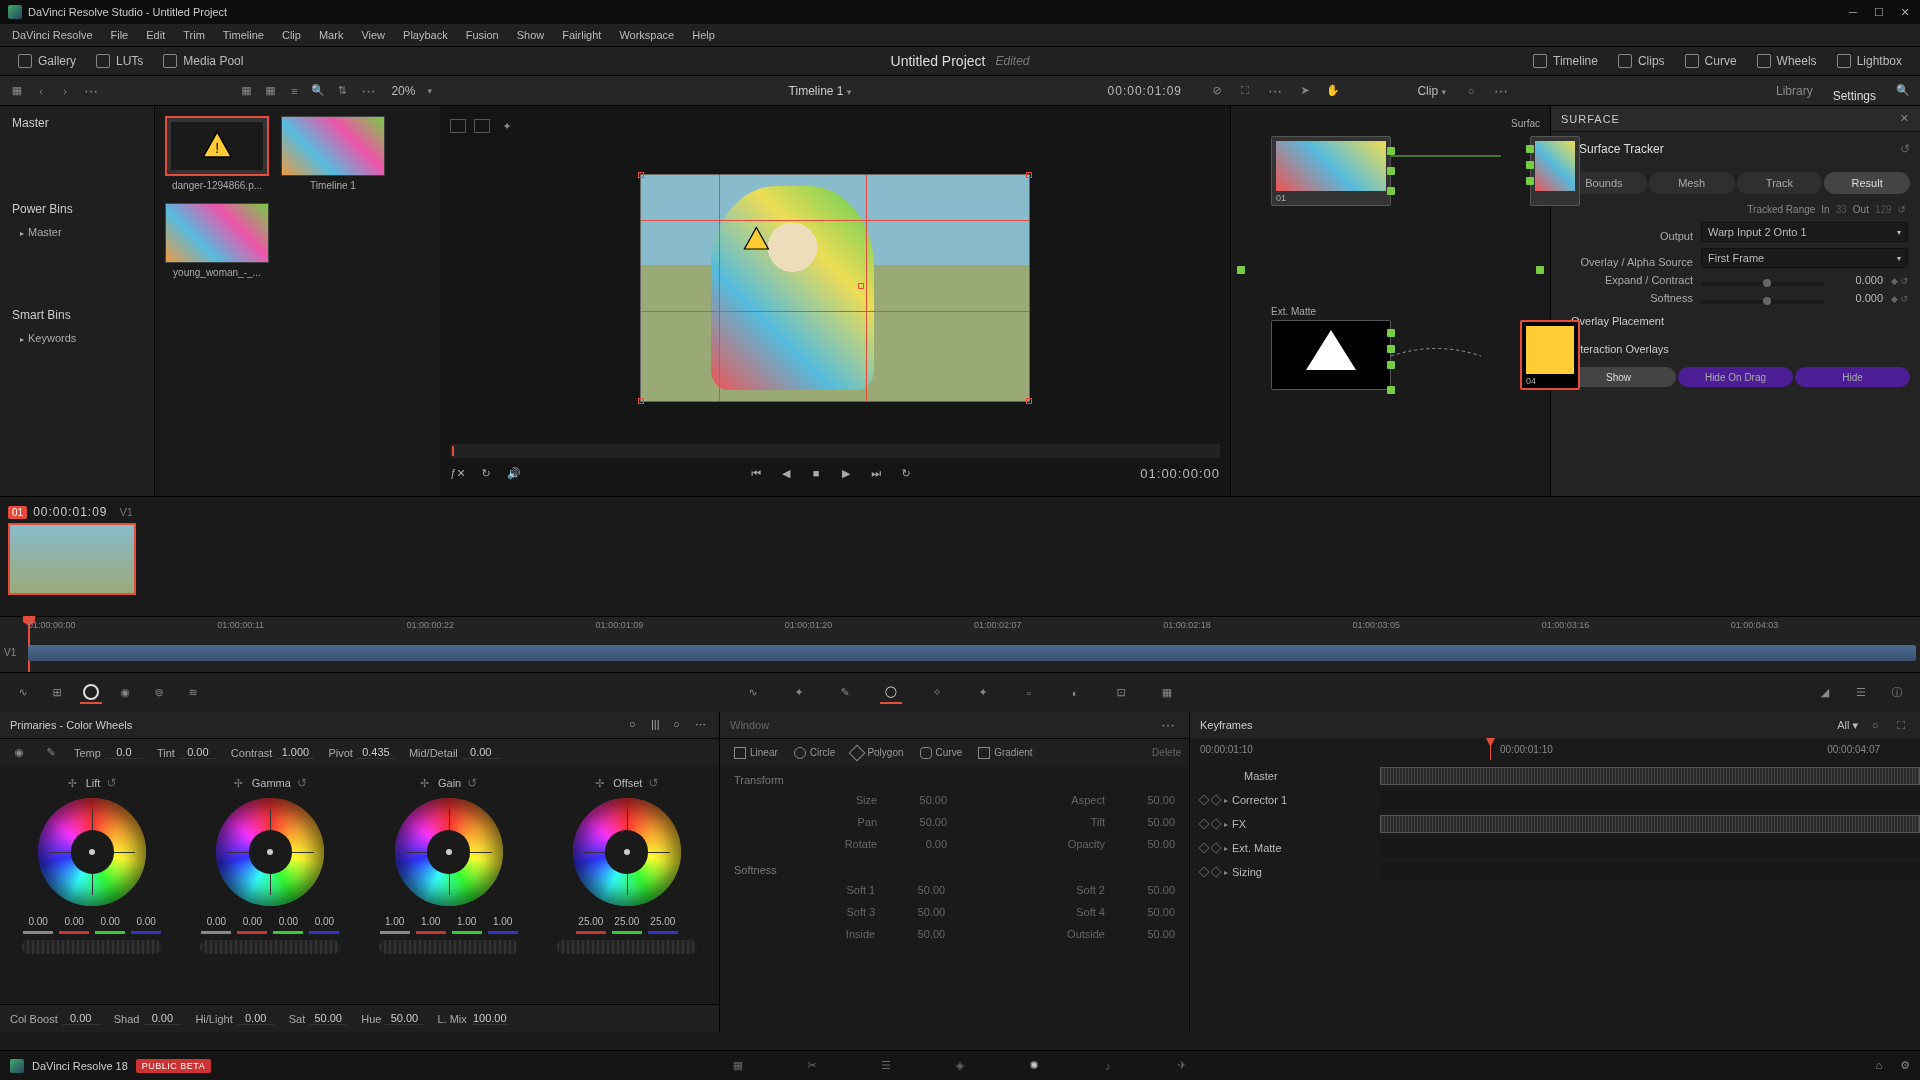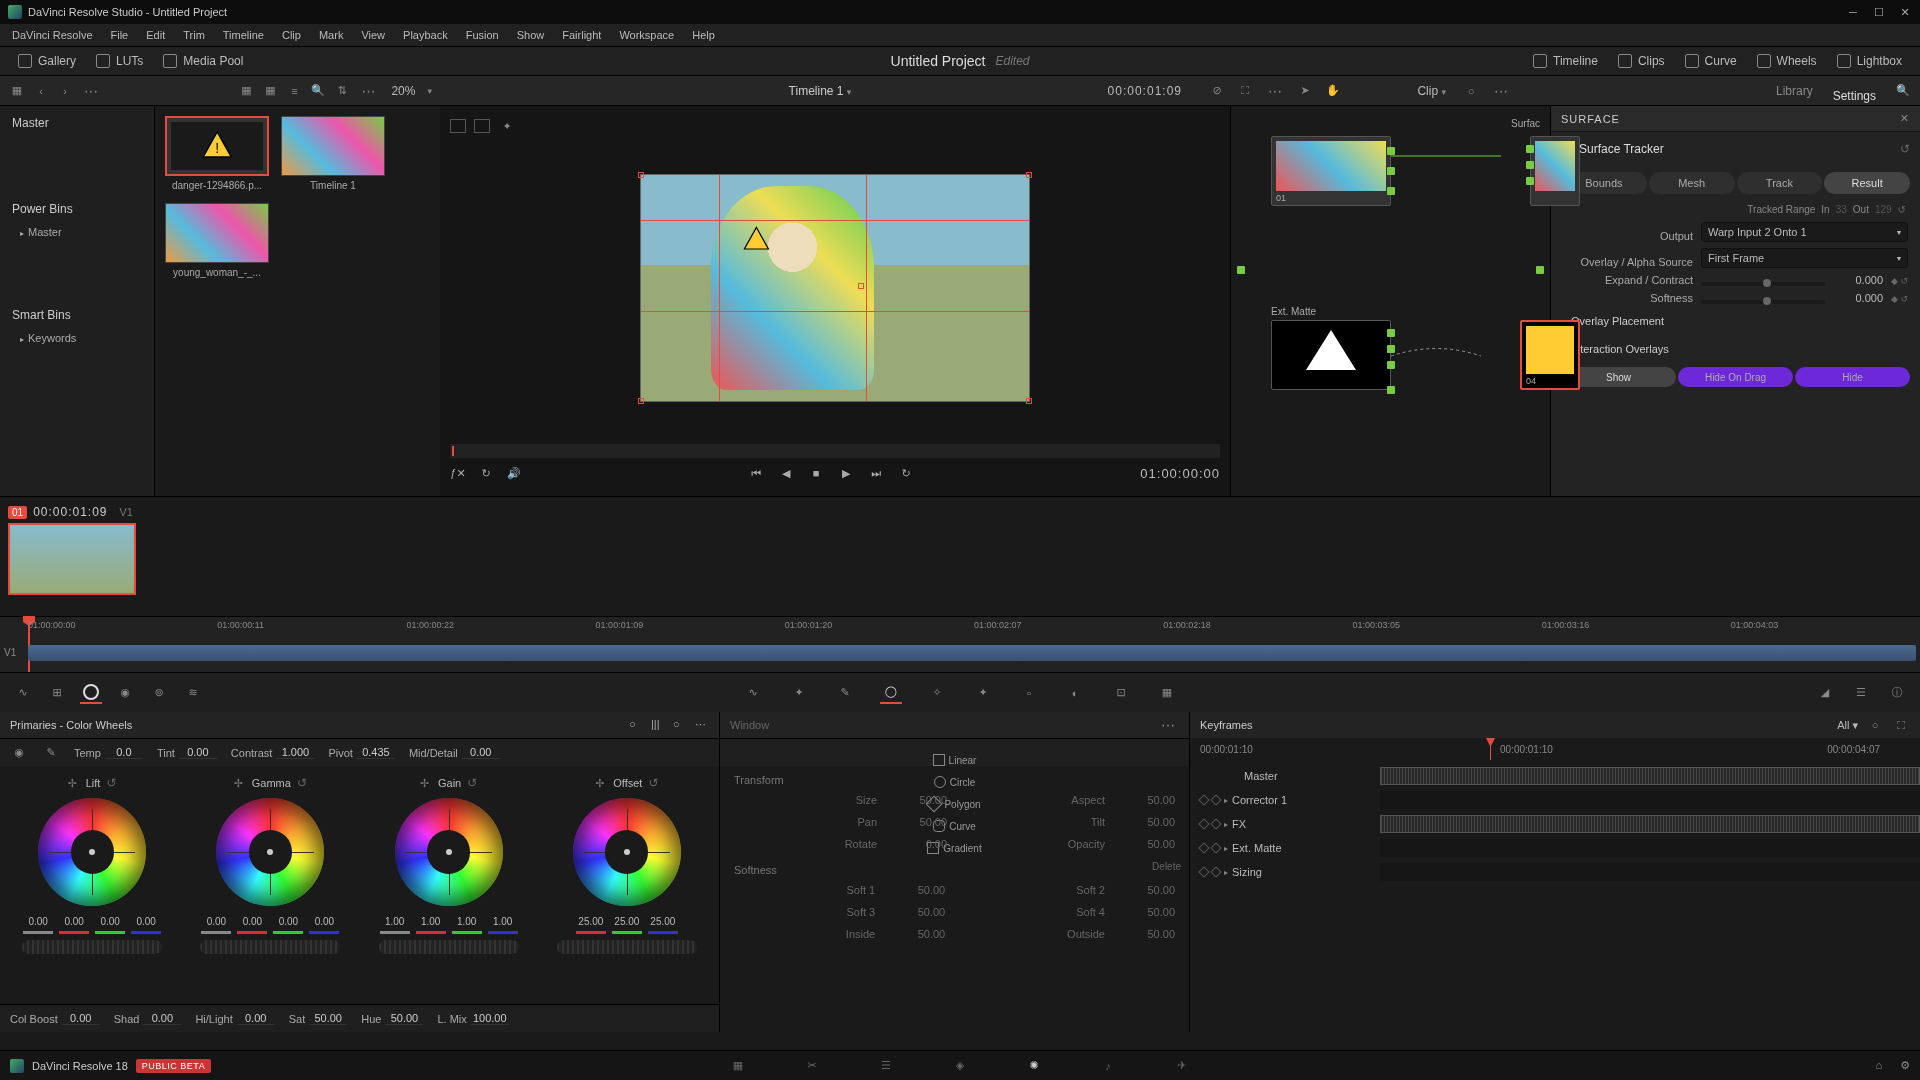--- a/index.html
+++ b/index.html
@@ -100,21 +100,21 @@
 .sect-hdr::before { content:"▾"; margin-right:4px; font-size:8px; }
 .sect-hdr.collapsed::before { content:"▸"; }
 .prop-row { display:flex; align-items:flex-end; padding: 3px 12px; gap: 8px; }
 .prop-label { width:130px; text-align:right; font-size:11px; color:#aaa; }
 .prop-select { flex:1; height:20px; background:#1a1a1a; border:1px solid #111; border-radius:3px; color:#bbb; font-size:11px; padding: 0 6px; display:flex; align-items:center; justify-content:space-between; cursor:pointer; }
 .prop-slider { flex:1; height: 4px; background:#1a1a1a; border-radius:2px; position:relative; }
 .prop-slider::before { content:""; position:absolute; left:50%; top:-3px; width:8px; height:8px; background:#666; border-radius:50%; }
 .prop-num { width: 50px; text-align:right; color:#bbb; font-size:11px; }
 .kf-dots { display:flex; gap:2px; color:#666; font-size:9px; }
 .seg3 { display:flex; gap:2px; padding: 4px 10px; }
-.seg3 .s3 { flex:1; height:20px; background:#6d28d9; border-radius:10px; display:flex; align-items:center; justify-content:center; font-size:10px; color:#aaa; cursor:pointer; }
+.seg3 .s3 { flex:1; height:20px; background:#4c1d95; border-radius:10px; display:flex; align-items:center; justify-content:center; font-size:10px; color:#aaa; cursor:pointer; }
 .seg3 .s3.active { background:#444; color:#ddd; }
 
 
 .clipstrip { height: 120px; background: #1a1a1a; border-top: 1px solid #000; padding: 8px 8px 2px 8px; }
 .clip-tc-row { display:flex; align-items:center; gap:6px; font-size:11px; }
 .clip-tc-row .idx { background:#e64b3c; color:#fff; padding:1px 4px; border-radius:2px; font-size:10px; }
 .clip-tc-row .tc { color:#ccc; position:static; }
 .clip-tc-row .vtrack { color:#777; margin-left:6px; }
 .clipthumb { width: 128px; height: 72px; background: linear-gradient(#8bc,#9a7); border: 2px solid #e64b3c; margin-top:4px; position:relative; }
 .clip-codec { font-size:10px; color:#aaa; margin-top:4px; }
@@ -171,21 +171,21 @@
 .rgb-bars .rb { width:30px; height:3px; }
 .rb.r { background:#c33; } .rb.g{background:#3c3;} .rb.b{background:#33c;} .rb.w{background:#888;}
 .jogbar { width: 140px; height: 14px; margin-top:6px; background: repeating-linear-gradient(90deg,#333 0,#333 2px,#222 2px,#222 5px); border-radius:7px; }
 .cp-bottom { height:28px; background:#1f1f1f; border-top:1px solid #000; display:flex; align-items:center; padding:0 10px; gap:14px; }
 
 
 .winpanel { width: 470px; border-right:1px solid #000; }
 .wp-hdr { height:26px; background:#232323; display:flex; align-items:center; padding:0 10px;gap:28px; }
 .wp-title { font-size:11px; color:#666; }
 .wp-tools { margin-left:auto; }
-.shape-row { height:28px; background:#1f1f1f; border-top:1px solid #000; display:flex; align-items:center; padding:12px 8px; gap:4px;flex-direction:column; }
+.shape-row { height:28px; background:#1f1f1f; border-top:1px solid #000; display:flex; align-items:center; padding:4px 8px; gap:4px; }
 .shape-btn { display:flex; align-items:center; gap:4px; padding:3px 6px; cursor:pointer; }
 .shape-btn .si { width:12px; height:12px; border:1px solid #888; }
 .shape-btn .sn { font-size:10px; color:#999; }
 .transform-grid { padding: 8px 14px; }
 .transform-label { font-size:11px; color:#777; margin-bottom: 8px; }
 .tg-body { display:grid; grid-template-columns: auto 60px auto 60px; gap: 10px 10px; }
 .tg-lbl { font-size:11px; color:#666; text-align:right; }
 .tg-val { font-size:11px; color:#666; text-align:right; }
 
 

